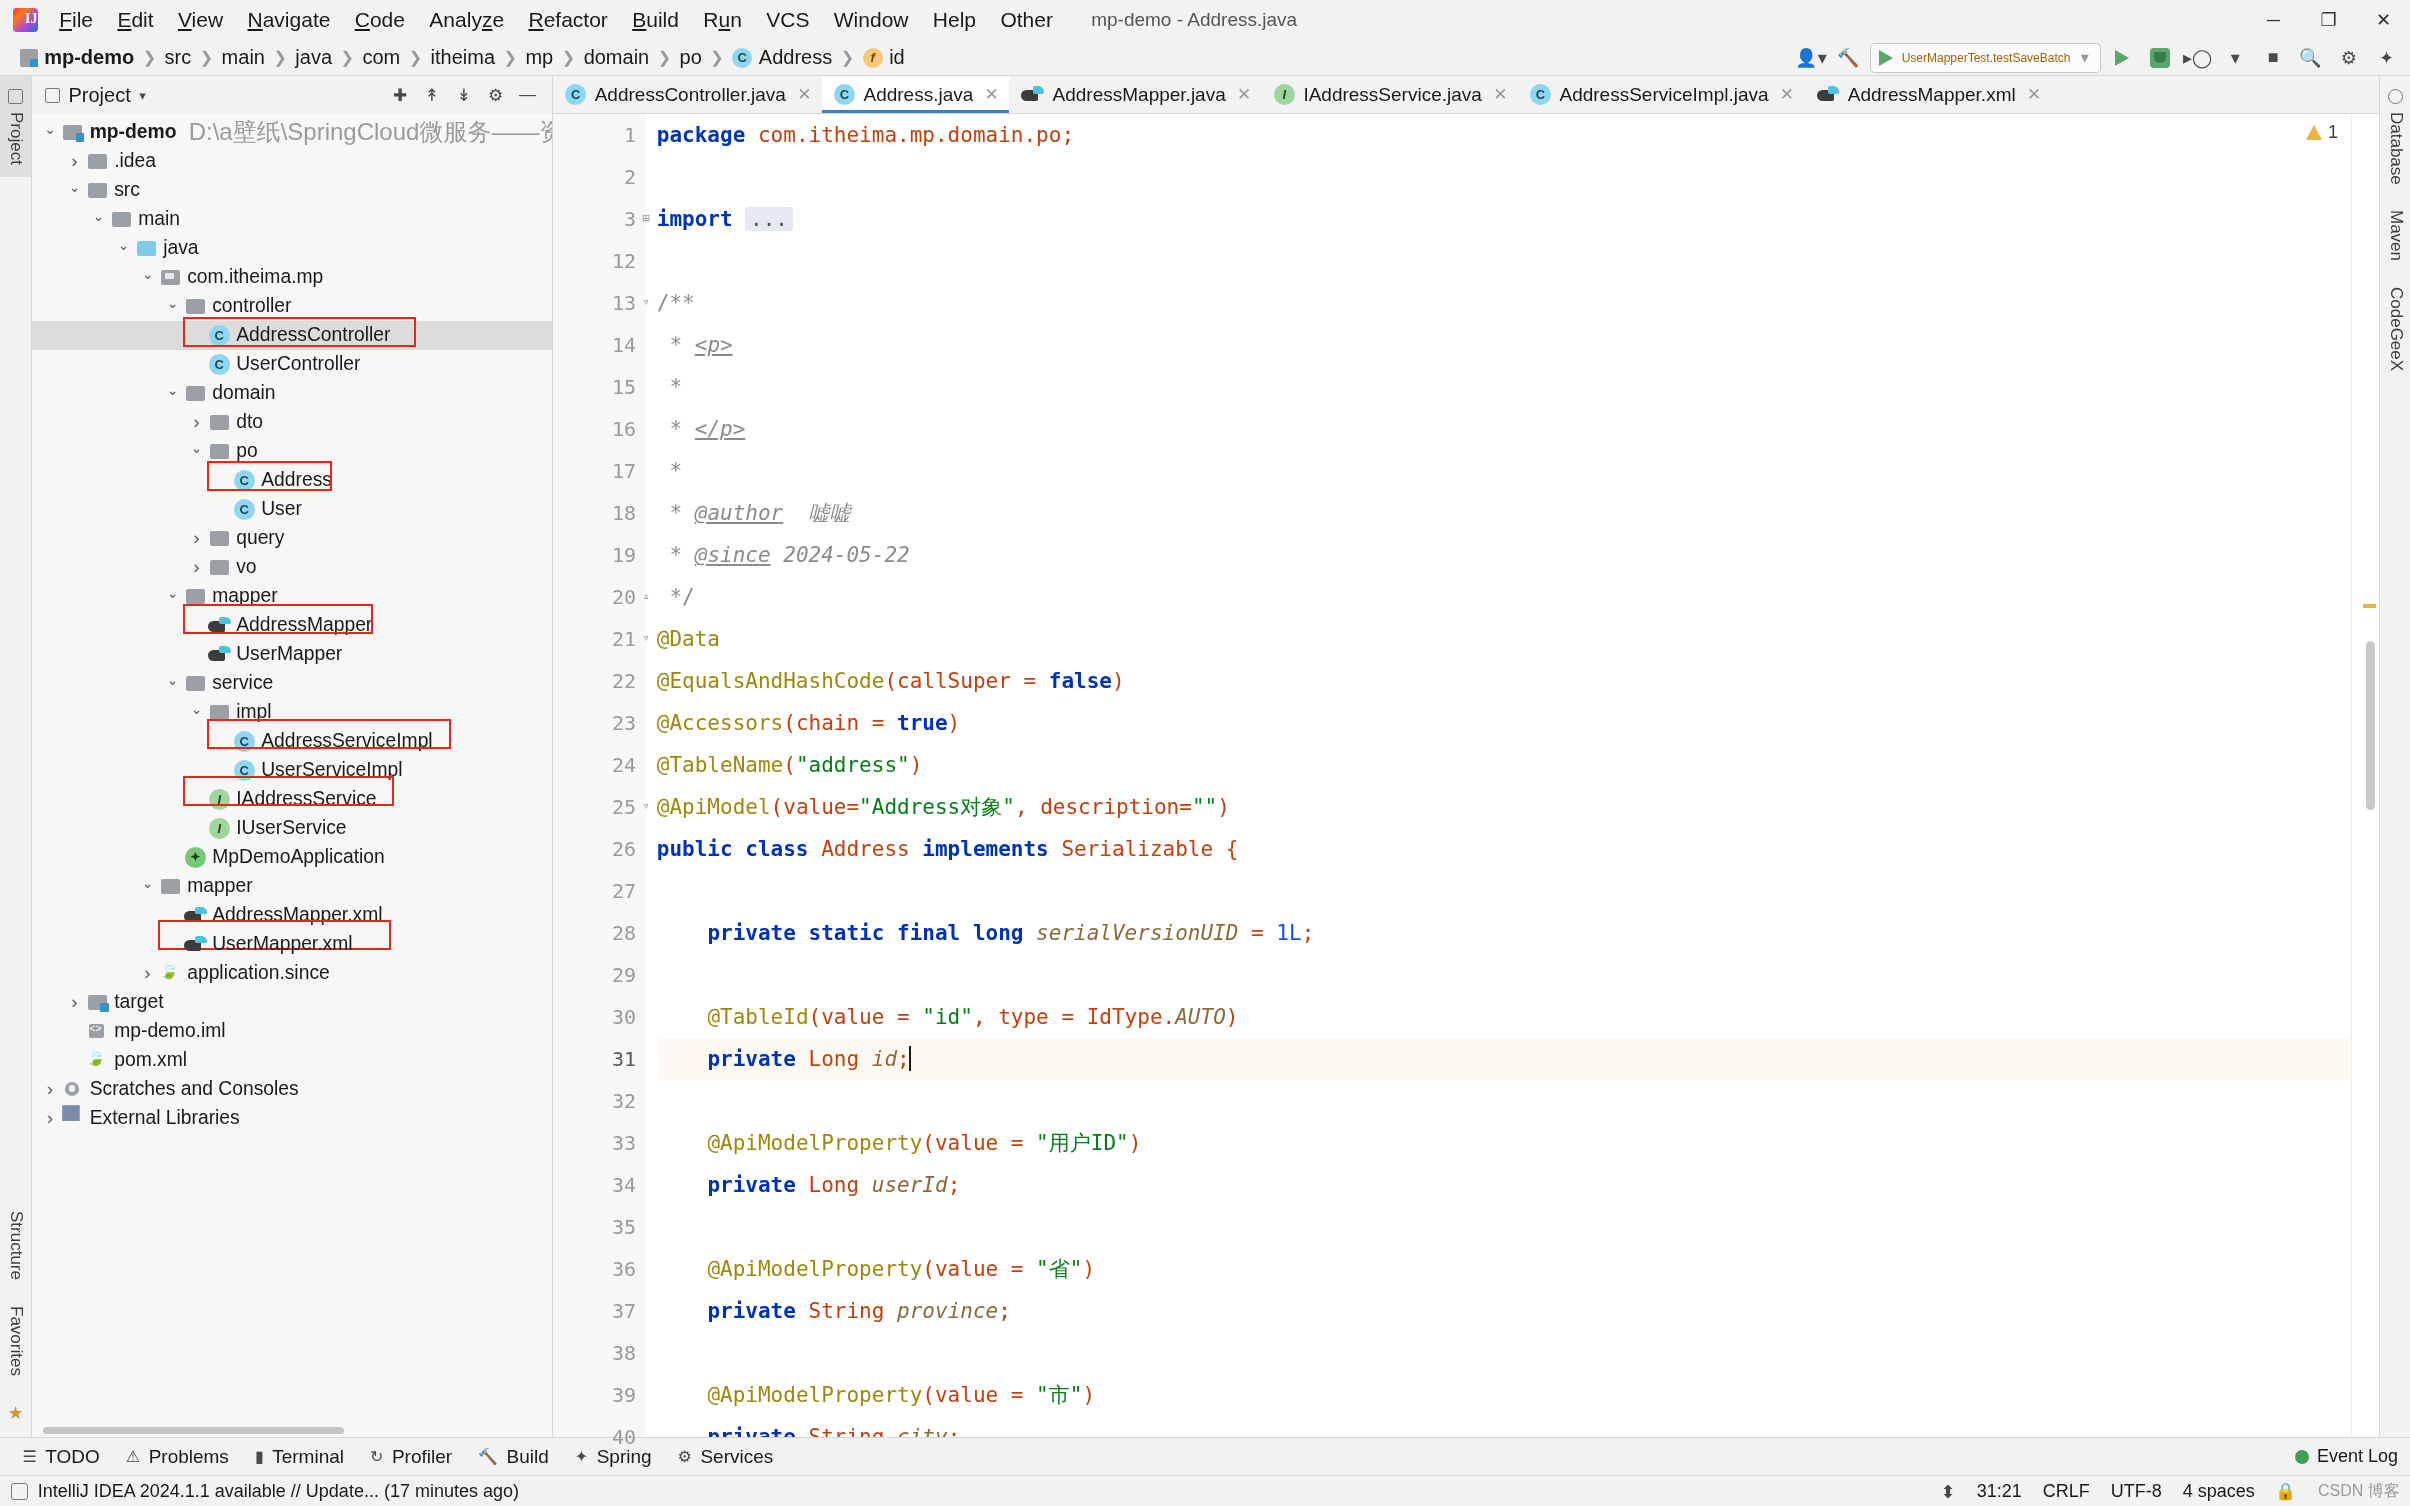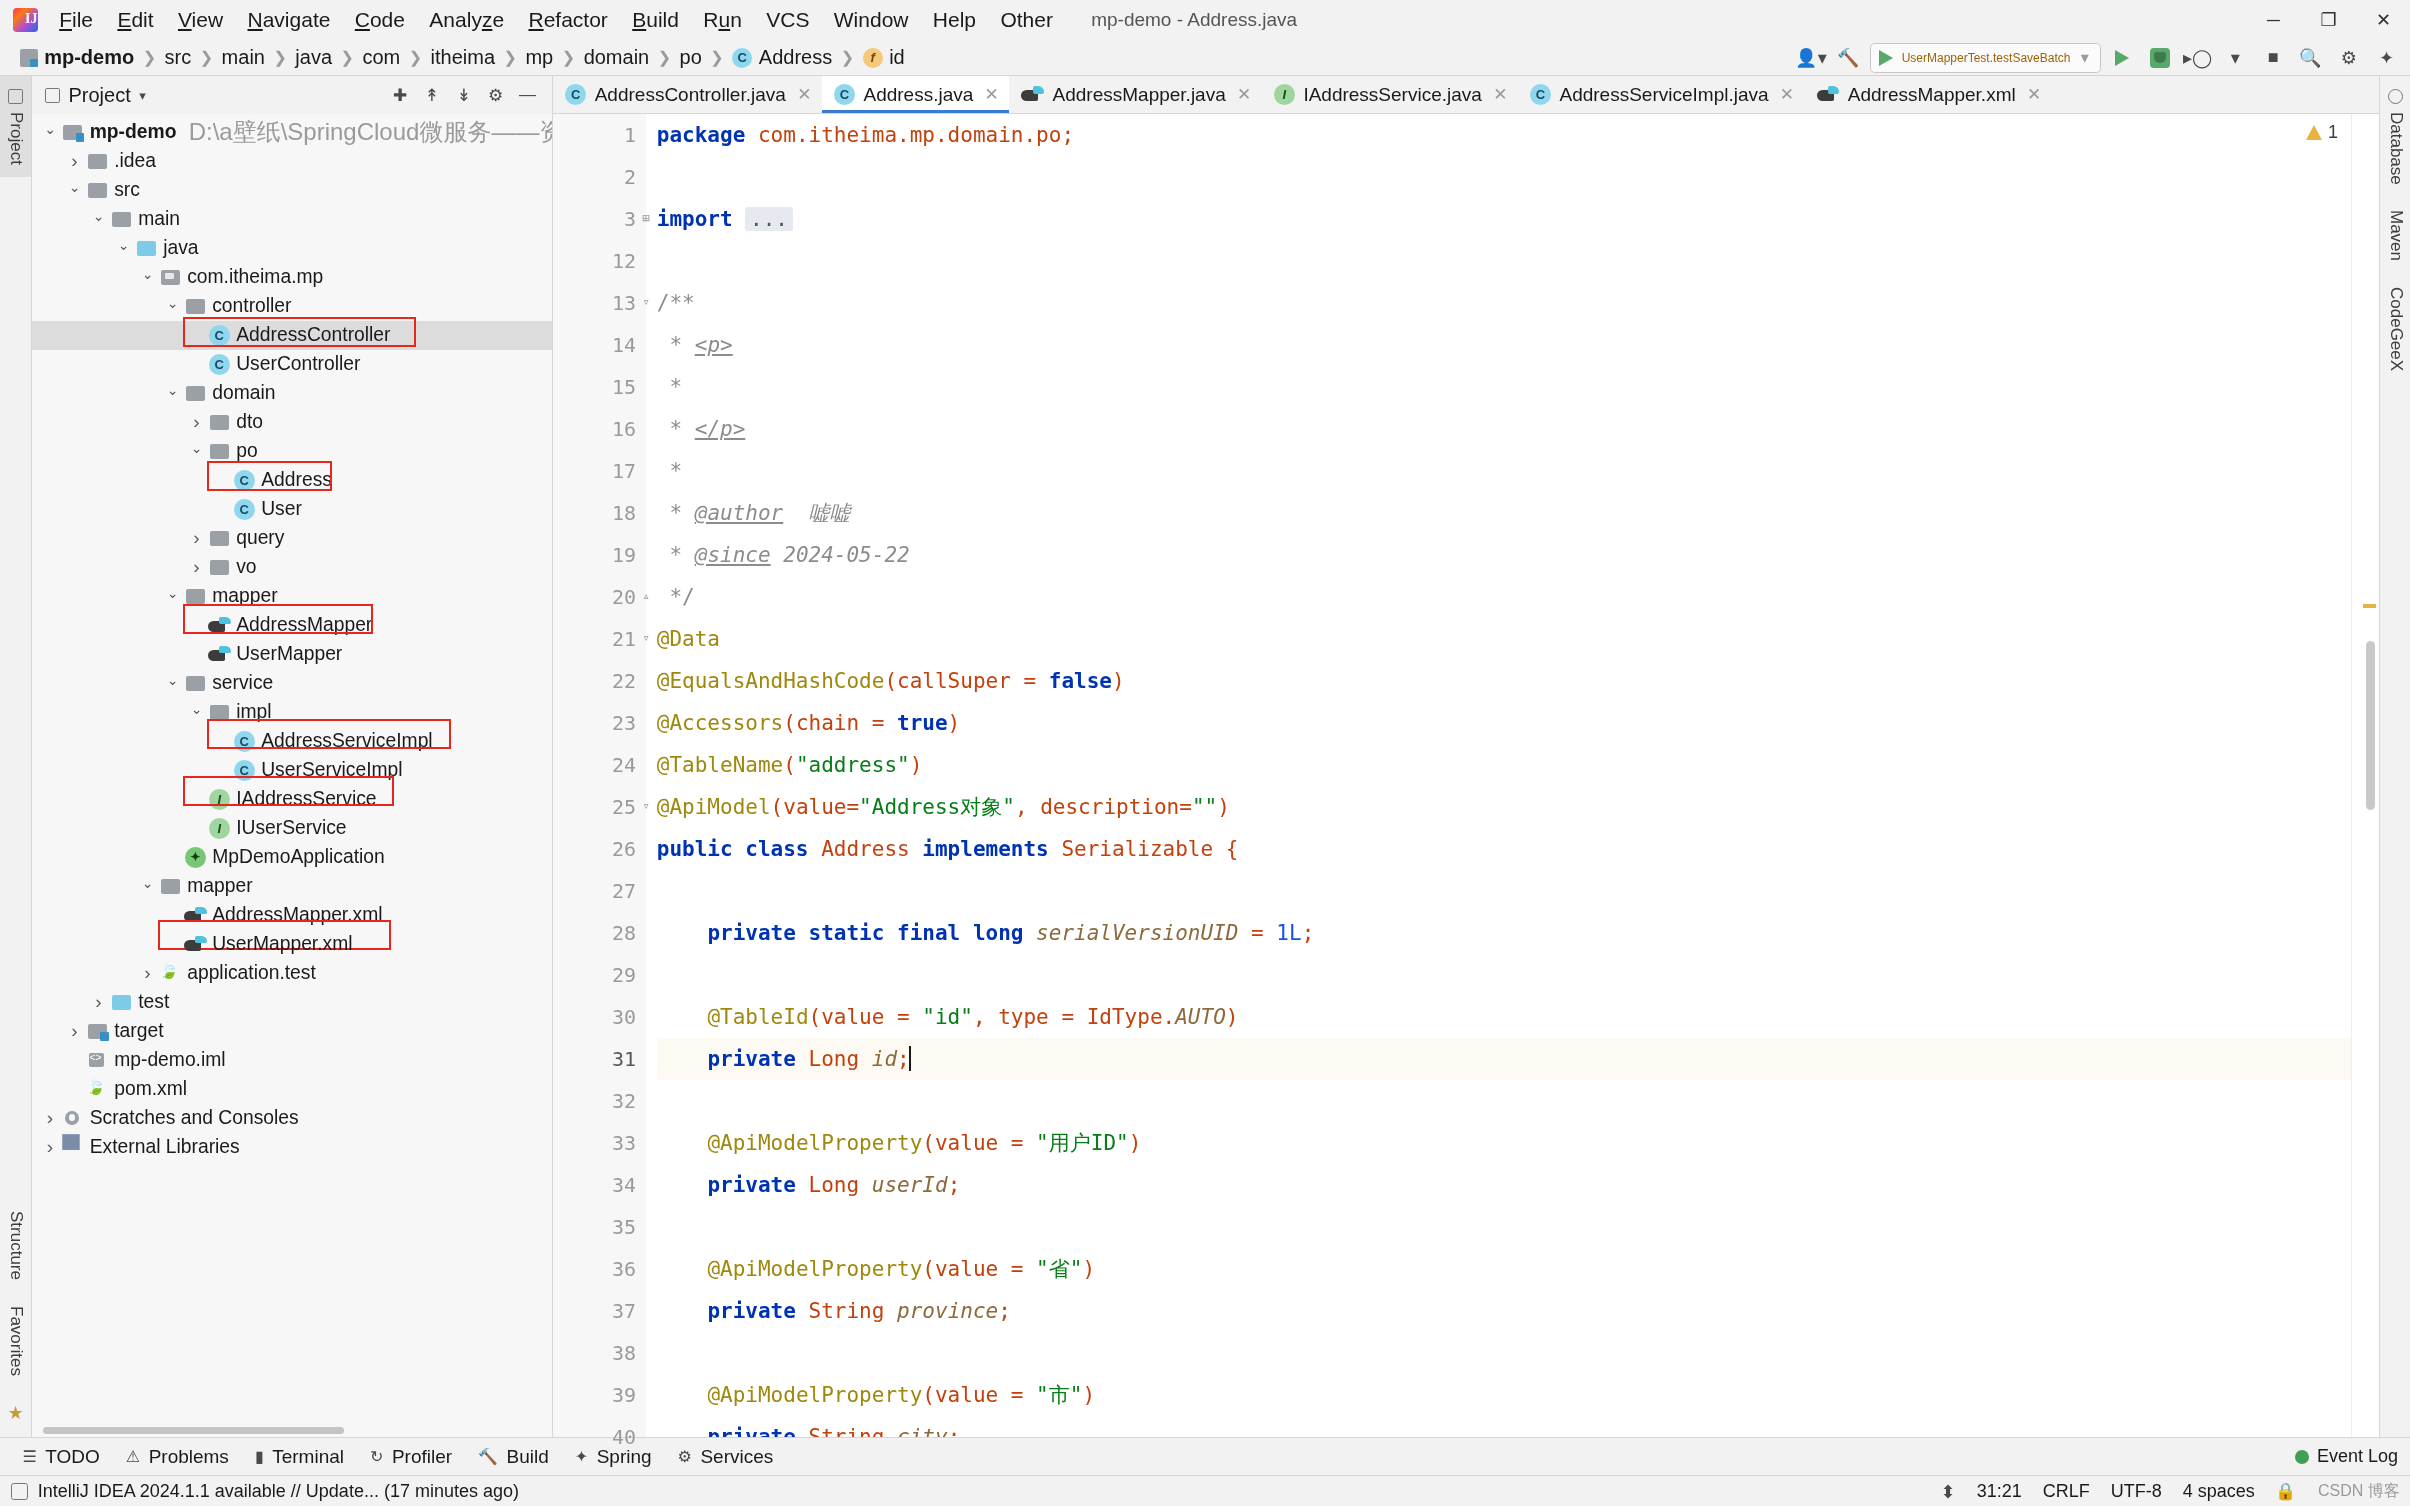--- a/index.html
+++ b/index.html
@@ -534,28 +534,21 @@
             <span class="ico">
               <span class="mi"></span>
             </span>
             <span class="lbl">UserMapper.xml</span>
           </div>
           <div class="row" style="padding-left: 105px;">
             <span class="arrow rt"></span>
             <span class="ico">
               <span class="yi"></span>
             </span>
-            <span class="lbl">application.test</span>
-          </div>
-          <div class="row" style="padding-left: 56px;">
-            <span class="arrow rt"></span>
-            <span class="ico">
-              <span class="fi blue"></span>
-            </span>
-            <span class="lbl">test</span>
+            <span class="lbl">application.since</span>
           </div>
           <div class="row" style="padding-left: 32px;">
             <span class="arrow rt"></span>
             <span class="ico">
               <span class="fi mod"></span>
             </span>
             <span class="lbl">target</span>
           </div>
           <div class="row" style="padding-left: 32px;">
             <span class="arrow"></span>

